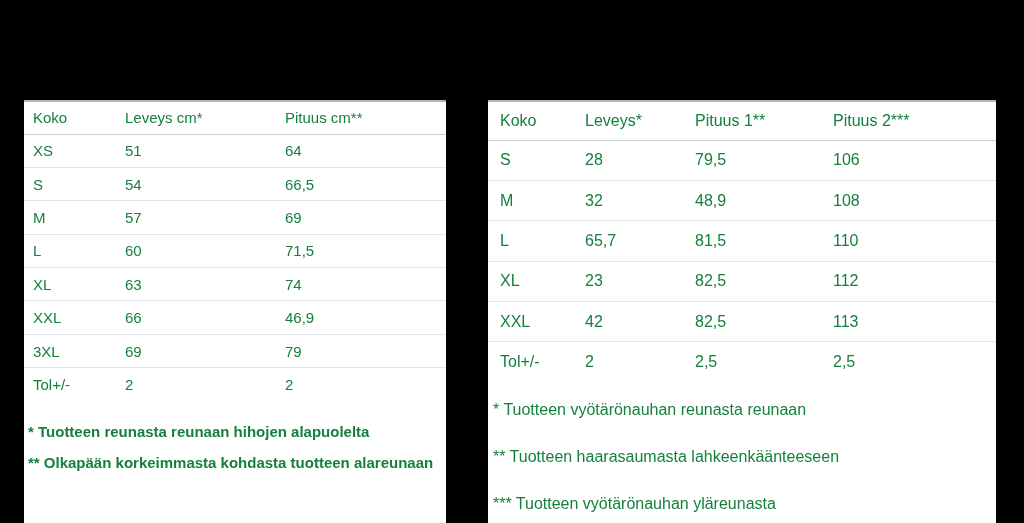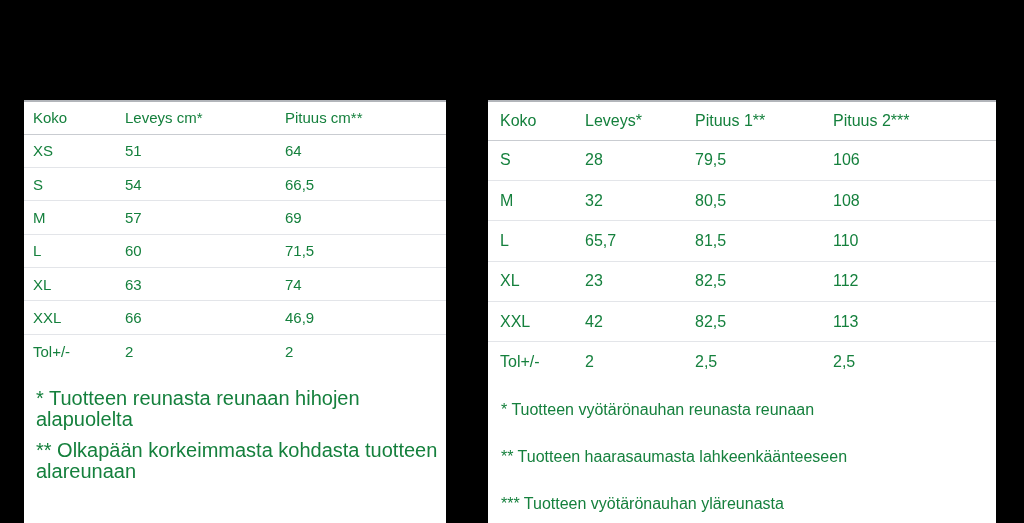--- a/index.html
+++ b/index.html
@@ -48,26 +48,27 @@
   .panel-left  .size-table thead tr { height: 33px; }
   .panel-left  .size-table tbody tr { height: 33.4px; }
   .panel-right .size-table thead tr { height: 39px; }
   .panel-right .size-table tbody tr { height: 40.4px; }
 
   .size-table thead tr { border-bottom: 1px solid #c9ccd1; }
   .size-table tbody tr { border-bottom: 1px solid #e3e5e9; }
   .size-table tbody tr:last-child { border-bottom: none; }
 
   .footnotes p {
-    margin: 8px;
+    margin: 0;
     white-space: pre-line;
   }
   .panel-left .footnotes {
     margin: 20px 0 0 4px;
-    font-size: 20px;
+    font-size: 15px;
+    font-weight: bold;
   }
   .panel-left .footnotes p {
     line-height: 21px;
     margin-bottom: 10px;
   }
   .panel-right .footnotes {
     margin: 14px 0 0 5px;
     font-size: 16px;
   }
   .panel-right .footnotes p {
@@ -115,20 +116,25 @@
         </tr>
         <tr>
           <td>XL</td>
           <td>63</td>
           <td>74</td>
         </tr>
         <tr>
           <td>XXL</td>
           <td>66</td>
           <td>46,9</td>
+        </tr>
+        <tr>
+          <td>3XL</td>
+          <td>69</td>
+          <td>79</td>
         </tr>
         <tr>
           <td>Tol+/-</td>
           <td>2</td>
           <td>2</td>
         </tr>
       </tbody>
   </table>
   <div class="footnotes">
       <p>* Tuotteen reunasta reunaan hihojen alapuolelta</p>
@@ -155,21 +161,21 @@
     <tbody>
         <tr>
           <td>S</td>
           <td>28</td>
           <td>79,5</td>
           <td>106</td>
         </tr>
         <tr>
           <td>M</td>
           <td>32</td>
-          <td>80,5</td>
+          <td>48,9</td>
           <td>108</td>
         </tr>
         <tr>
           <td>L</td>
           <td>65,7</td>
           <td>81,5</td>
           <td>110</td>
         </tr>
         <tr>
           <td>XL</td>

